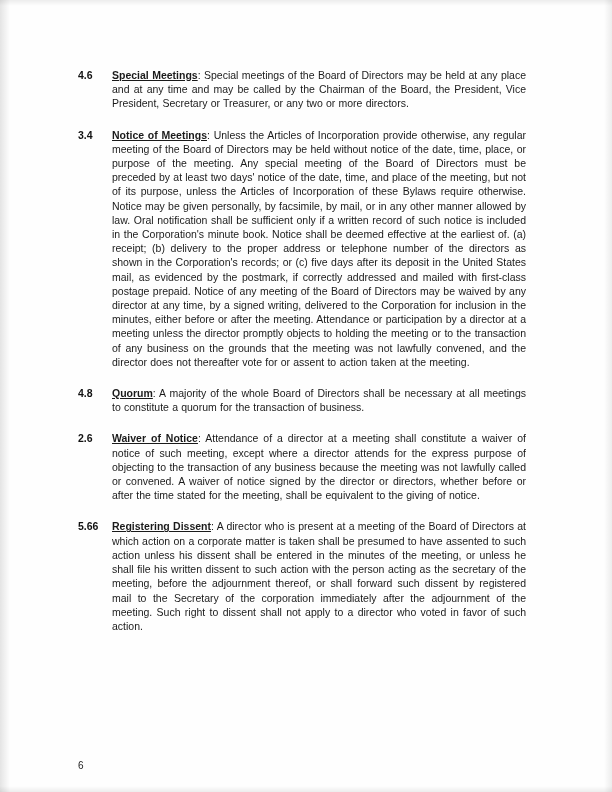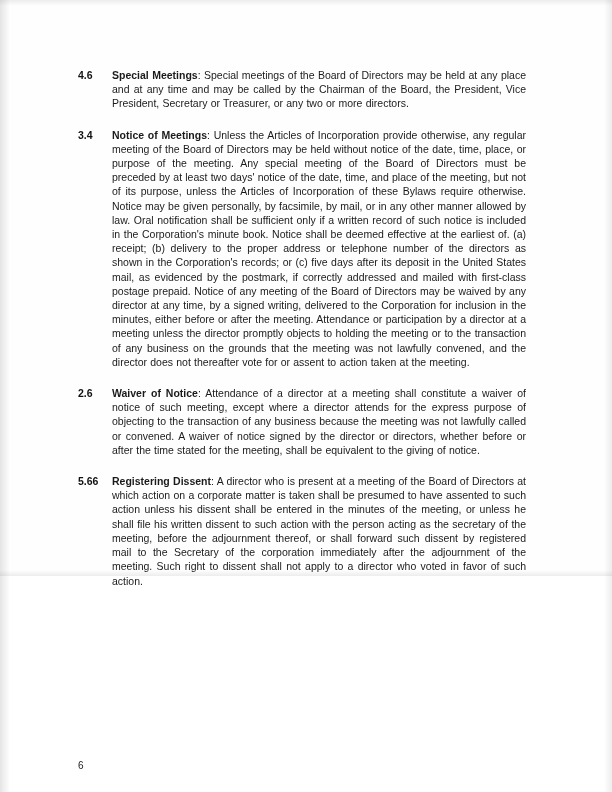--- a/index.html
+++ b/index.html
@@ -13,21 +13,21 @@
     font-family: "Liberation Sans", sans-serif;
     color: #111111;
     position: relative;
     overflow: hidden;
   }
   .page {
     position: absolute;
     left: 0;
     top: 0;
     width: 612px;
-    height: 576px;
+    height: 792px;
     background: #fefefe;
     box-sizing: border-box;
   }
   .content {
     position: absolute;
     left: 78px;
     top: 68px;
     width: 448px;
   }
   .clause {
@@ -47,20 +47,21 @@
     flex: 1 1 auto;
     font-size: 10.5px;
     line-height: 14.2px;
     text-align: justify;
     color: #1a1a1a;
     letter-spacing: 0.0px;
     word-spacing: 0.3px;
   }
   .clause-title {
     font-weight: bold;
+    text-decoration: underline;
   }
   .page-number {
     position: absolute;
     left: 78px;
     top: 760px;
     font-size: 10px;
     color: #222222;
   }
   
   .edge-left {
@@ -107,20 +108,24 @@
     <div class="clause">
       <div class="clause-num">4.6</div>
       <div class="clause-body"><span class="clause-title">Special Meetings</span><span>: Special meetings of the Board of Directors may be held at any place and at any time and may be called by the Chairman of the Board, the President, Vice President, Secretary or Treasurer, or any two or more directors.</span></div>
     </div>
 
     <div class="clause">
       <div class="clause-num">3.4</div>
       <div class="clause-body"><span class="clause-title">Notice of Meetings</span><span>: Unless the Articles of Incorporation provide otherwise, any regular meeting of the Board of Directors may be held without notice of the date, time, place, or purpose of the meeting. Any special meeting of the Board of Directors must be preceded by at least two days' notice of the date, time, and place of the meeting, but not of its purpose, unless the Articles of Incorporation of these Bylaws require otherwise. Notice may be given personally, by facsimile, by mail, or in any other manner allowed by law. Oral notification shall be sufficient only if a written record of such notice is included in the Corporation's minute book. Notice shall be deemed effective at the earliest of. (a) receipt; (b) delivery to the proper address or telephone number of the directors as shown in the Corporation's records; or (c) five days after its deposit in the United States mail, as evidenced by the postmark, if correctly addressed and mailed with first-class postage prepaid. Notice of any meeting of the Board of Directors may be waived by any director at any time, by a signed writing, delivered to the Corporation for inclusion in the minutes, either before or after the meeting. Attendance or participation by a director at a meeting unless the director promptly objects to holding the meeting or to the transaction of any business on the grounds that the meeting was not lawfully convened, and the director does not thereafter vote for or assent to action taken at the meeting.</span></div>
     </div>
 
+    <div class="clause">
+      <div class="clause-num">4.8</div>
+      <div class="clause-body"><span class="clause-title">Quorum</span><span>:  A majority of the whole Board of Directors shall be necessary at all meetings to constitute a quorum for the transaction of business.</span></div>
+    </div>
 
     <div class="clause">
       <div class="clause-num">2.6</div>
       <div class="clause-body"><span class="clause-title">Waiver of Notice</span><span>: Attendance of a director at a meeting shall constitute a waiver of notice of such meeting, except where a director attends for the express purpose of objecting to the transaction of any business because the meeting was not lawfully called or convened. A waiver of notice signed by the director or directors, whether before or after the time stated for the meeting, shall be equivalent to the giving of notice.</span></div>
     </div>
 
     <div class="clause">
       <div class="clause-num">5.66</div>
       <div class="clause-body"><span class="clause-title">Registering Dissent</span><span>: A director who is present at a meeting of the Board of Directors at which action on a corporate matter is taken shall be presumed to have assented to such action unless his dissent shall be entered in the minutes of the meeting, or unless he shall file his written dissent to such action with the person acting as the secretary of the meeting, before the adjournment thereof, or shall forward such dissent by registered mail to the Secretary of the corporation immediately after the adjournment of the meeting. Such right to dissent shall not apply to a director who voted in favor of such action.</span></div>
     </div>

